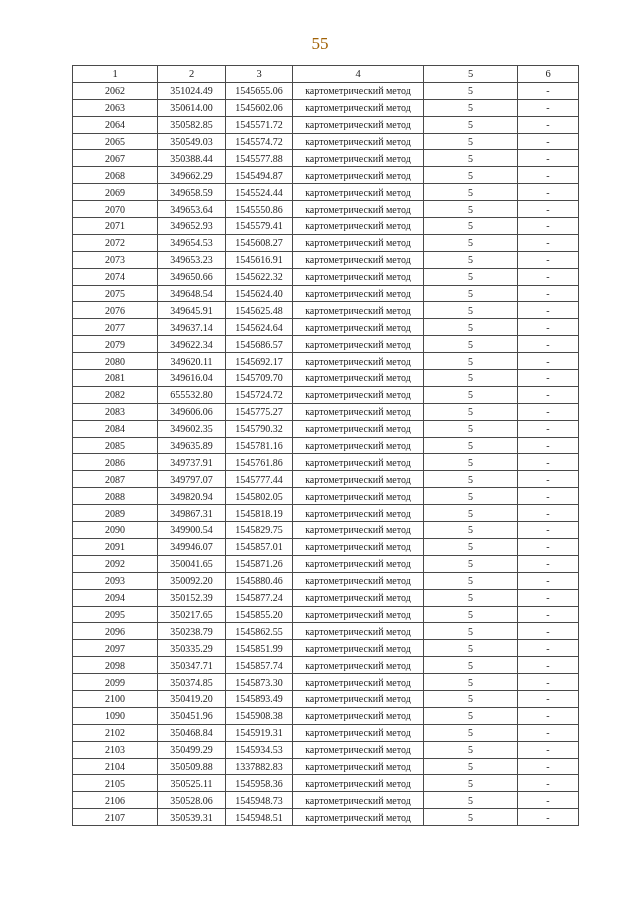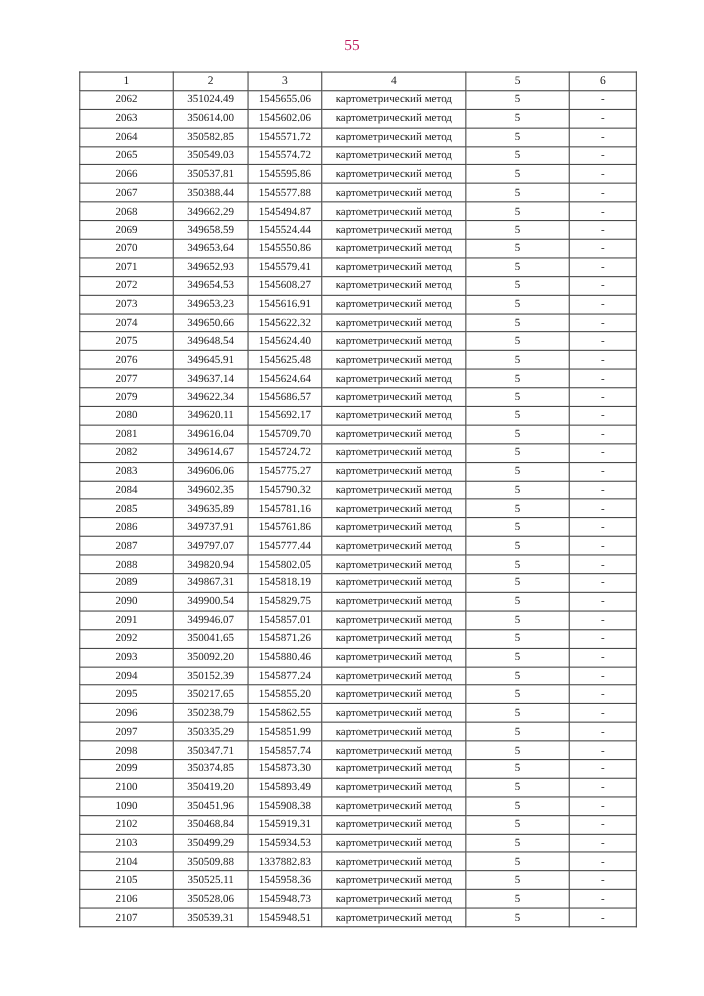--- a/index.html
+++ b/index.html
@@ -15,22 +15,22 @@
     font-family: "Liberation Serif", serif;
     color: #1c1c1c;
     overflow: hidden;
   }
   .page-number {
     position: absolute;
     top: 34px;
     left: 0;
     width: 100%;
     text-align: center;
-    font-size: 14px;
-    color: #be185d;
+    font-size: 17px;
+    color: #a16207;
   }
   table.data-table {
     position: absolute;
     top: 65px;
     left: 72px;
     width: 506px;
     border-collapse: collapse;
     table-layout: fixed;
     font-size: 10px;
     color: #1c1c1c;
@@ -109,28 +109,20 @@
         </tr>
         <tr>
           <td>2065</td>
           <td>350549.03</td>
           <td>1545574.72</td>
           <td>картометрический метод</td>
           <td>5</td>
           <td>-</td>
         </tr>
         <tr>
-          <td>2066</td>
-          <td>350537.81</td>
-          <td>1545595.86</td>
-          <td>картометрический метод</td>
-          <td>5</td>
-          <td>-</td>
-        </tr>
-        <tr>
           <td>2067</td>
           <td>350388.44</td>
           <td>1545577.88</td>
           <td>картометрический метод</td>
           <td>5</td>
           <td>-</td>
         </tr>
         <tr>
           <td>2068</td>
           <td>349662.29</td>
@@ -230,21 +222,21 @@
         <tr>
           <td>2081</td>
           <td>349616.04</td>
           <td>1545709.70</td>
           <td>картометрический метод</td>
           <td>5</td>
           <td>-</td>
         </tr>
         <tr>
           <td>2082</td>
-          <td>349614.67</td>
+          <td>655532.80</td>
           <td>1545724.72</td>
           <td>картометрический метод</td>
           <td>5</td>
           <td>-</td>
         </tr>
         <tr>
           <td>2083</td>
           <td>349606.06</td>
           <td>1545775.27</td>
           <td>картометрический метод</td>

